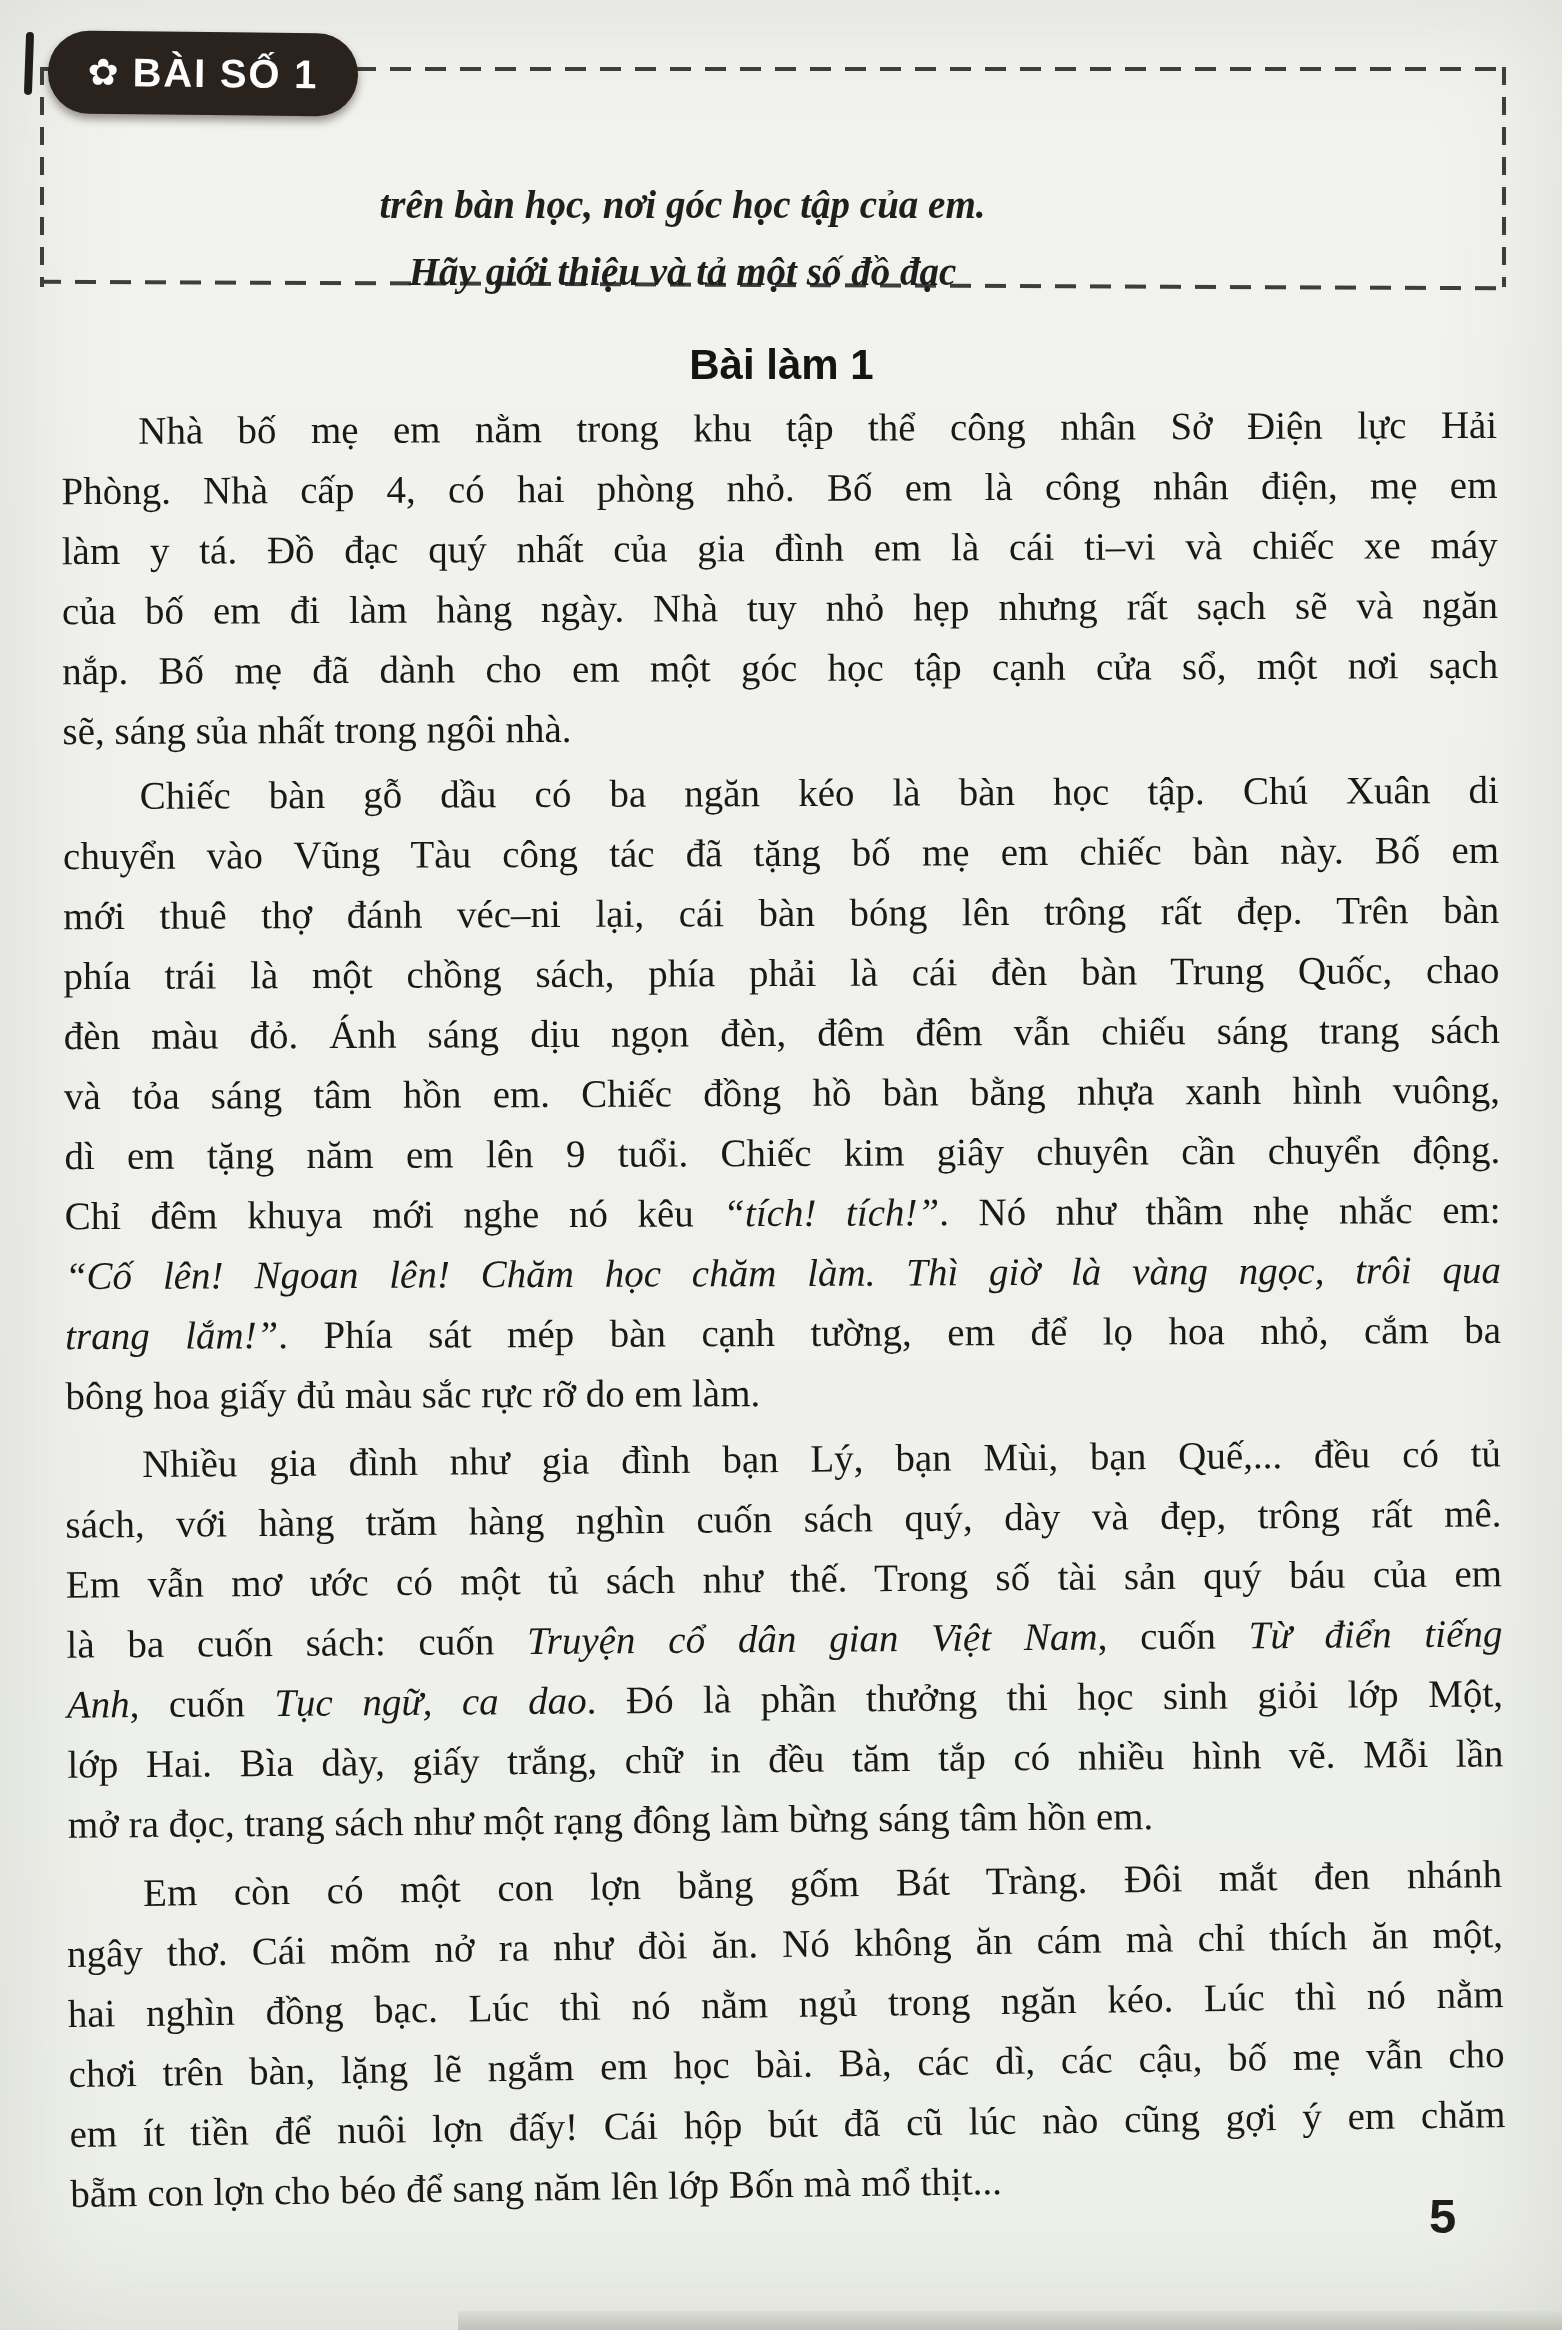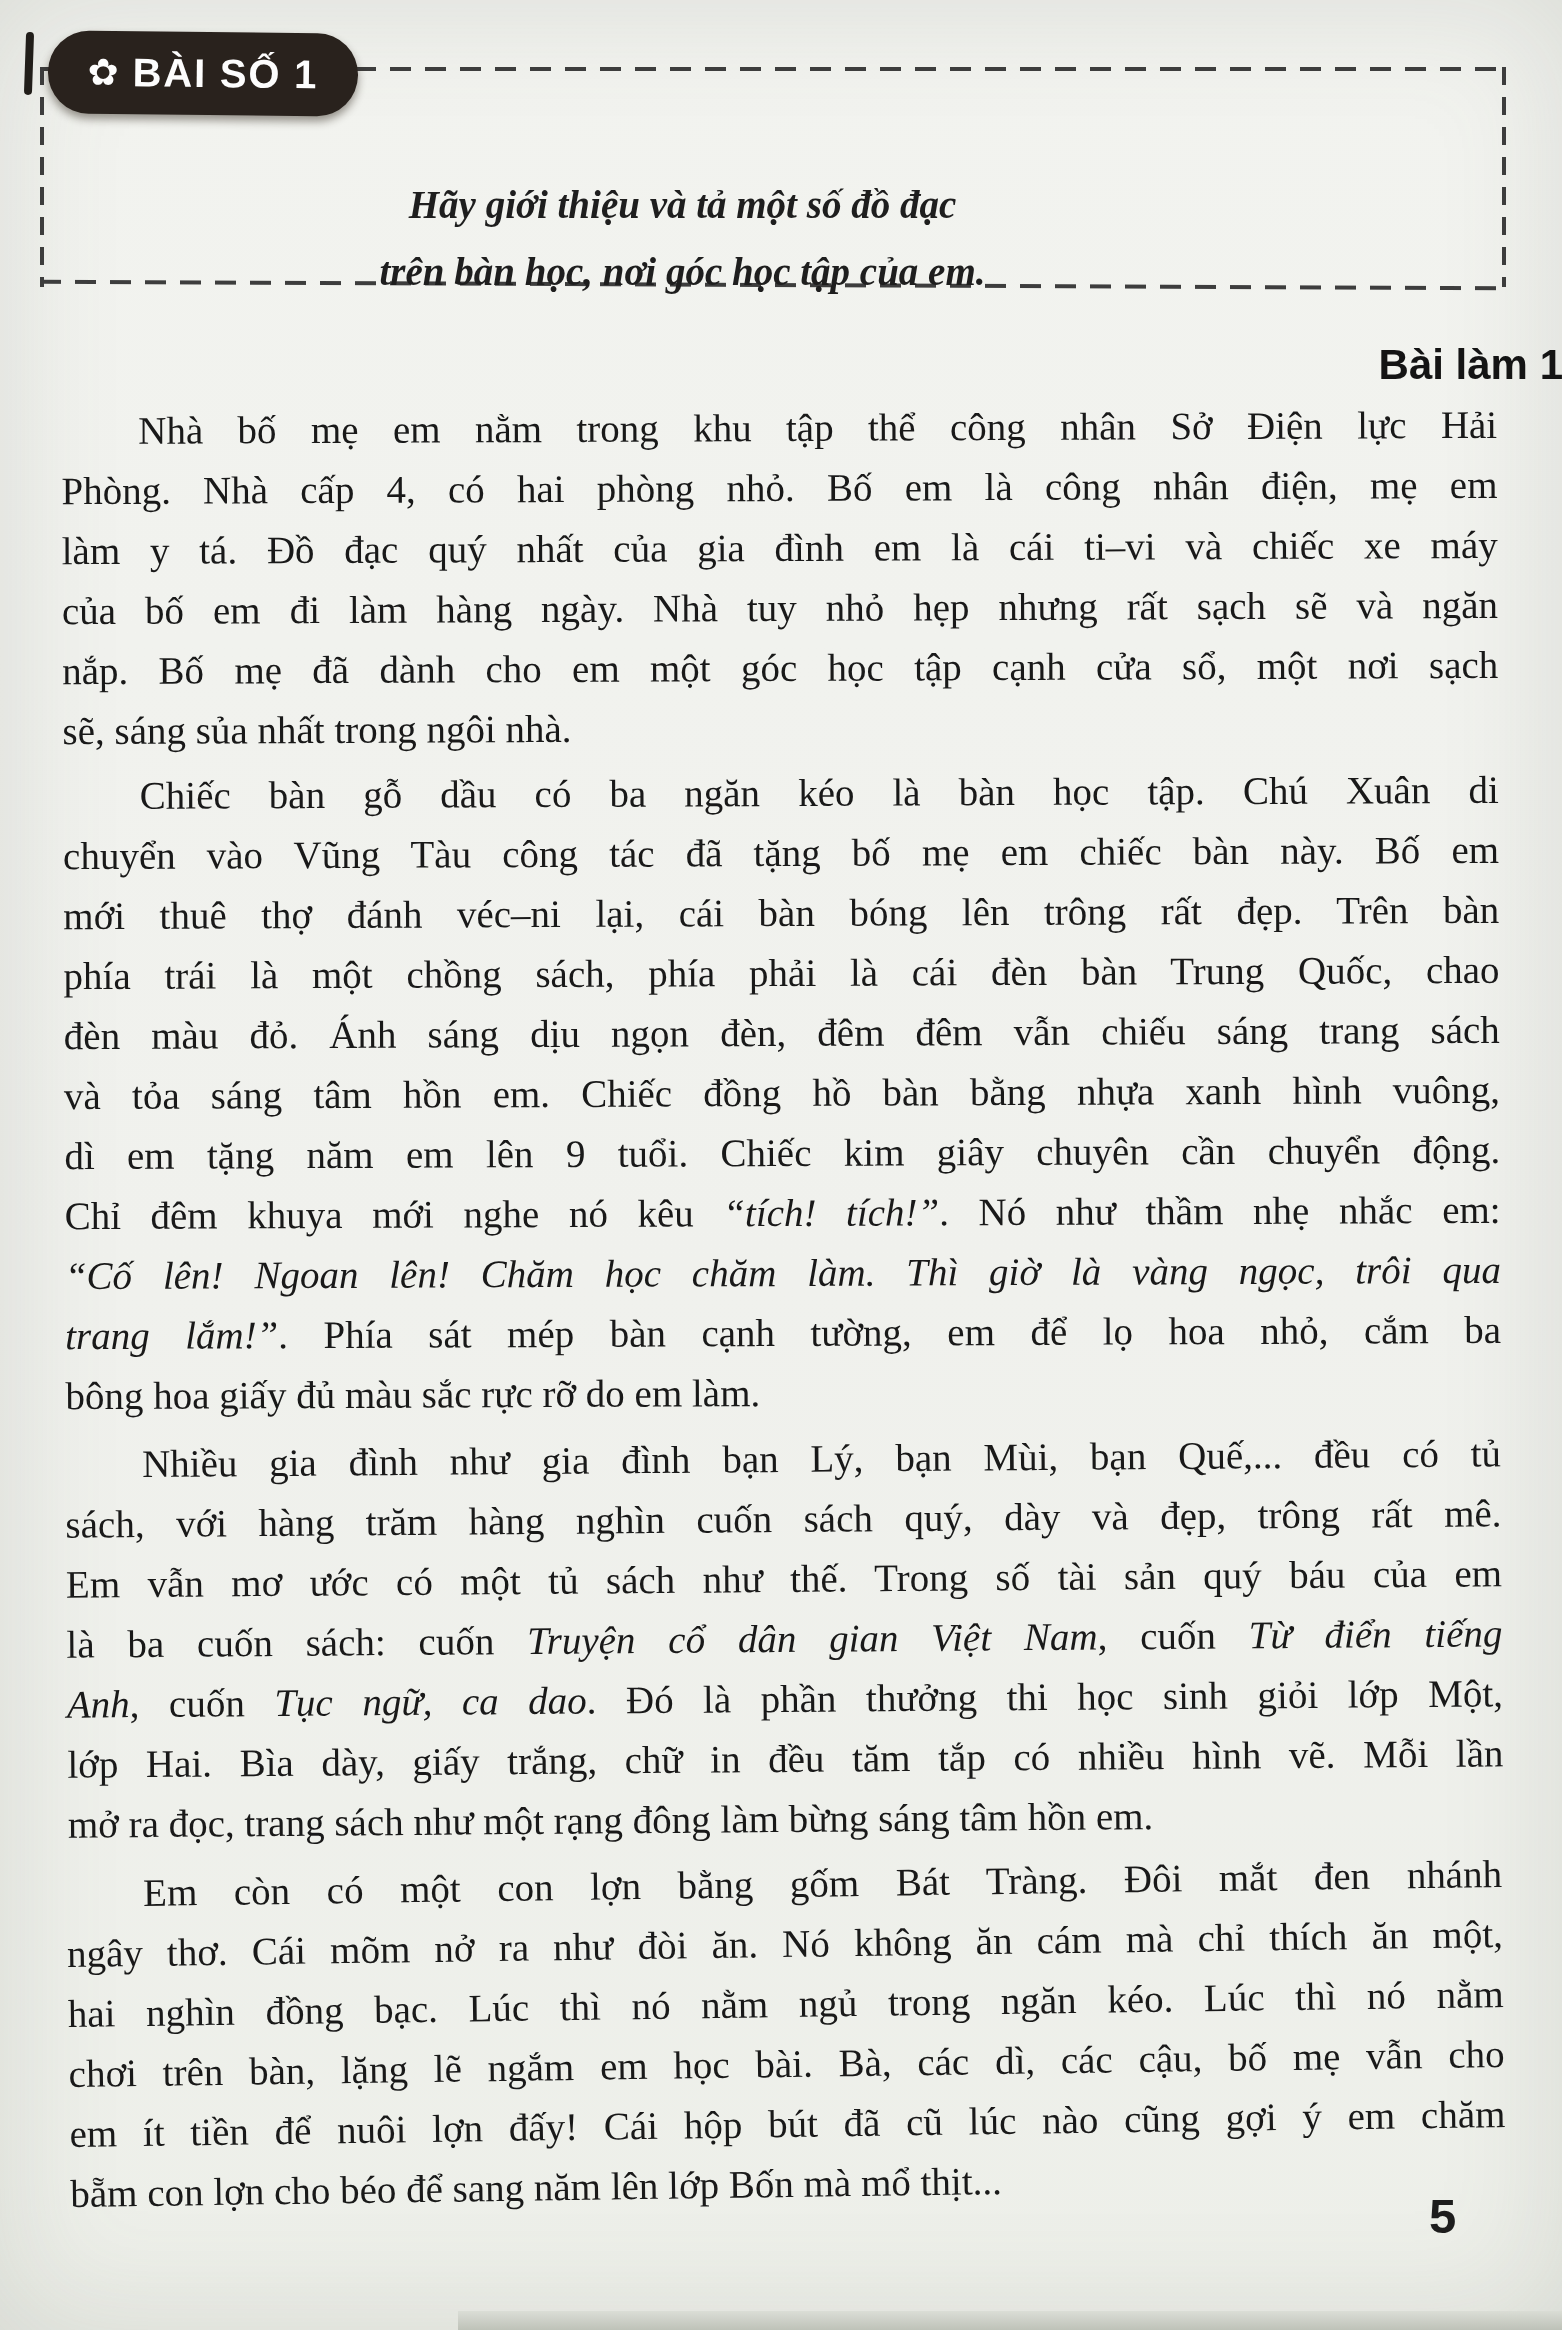--- a/index.html
+++ b/index.html
@@ -39,21 +39,21 @@
     position:absolute;left:48px;top:32px;width:310px;height:83px;
     background:#29221d;border-radius:41px;color:#fdfdfd;
     display:flex;align-items:center;justify-content:center;gap:14px;
     transform:rotate(.6deg);
     box-shadow:0 5.3px 8.8px rgba(40,30,20,.45);
   }
   .badge .flower{font-size:37px;line-height:1;}
   .badge .label{font-family:"Liberation Sans",sans-serif;font-weight:700;font-size:40px;letter-spacing:1.8px;}
   
   .essay-title{
-    position:absolute;left:0;right:0;top:341px;text-align:right;
+    position:absolute;left:0;right:0;top:341px;text-align:center;
     font-family:"Liberation Sans",sans-serif;font-weight:700;font-size:42px;color:#141414;
   }
   
   .essay-body{
     position:absolute;left:65px;top:398px;width:1436px;
     font-size:39px;line-height:60px;color:#191919;
     transform:rotate(-.25deg);
   }
   .para{margin-bottom:5.3px;}
   .para:nth-child(3){transform:rotate(-.2deg);}
@@ -75,22 +75,22 @@
 
 <div class="scan-mark-left"></div>
 <div class="scan-shadow-bottom"></div>
 
 <div class="prompt-box">
   <div class="dash h top"></div>
   <div class="dash h bottom"></div>
   <div class="dash v left"></div>
   <div class="dash v right"></div>
   <div class="prompt-text">
+    <div>trên bàn học, nơi góc học tập của em.</div>
     <div>Hãy giới thiệu và tả một số đồ đạc</div>
-    <div>trên bàn học, nơi góc học tập của em.</div>
   </div>
 </div>
 
 <div class="badge">
   <span class="flower">✿</span>
   <span class="label">BÀI SỐ 1</span>
 </div>
 
 <div class="essay-title">Bài làm 1</div>
 

